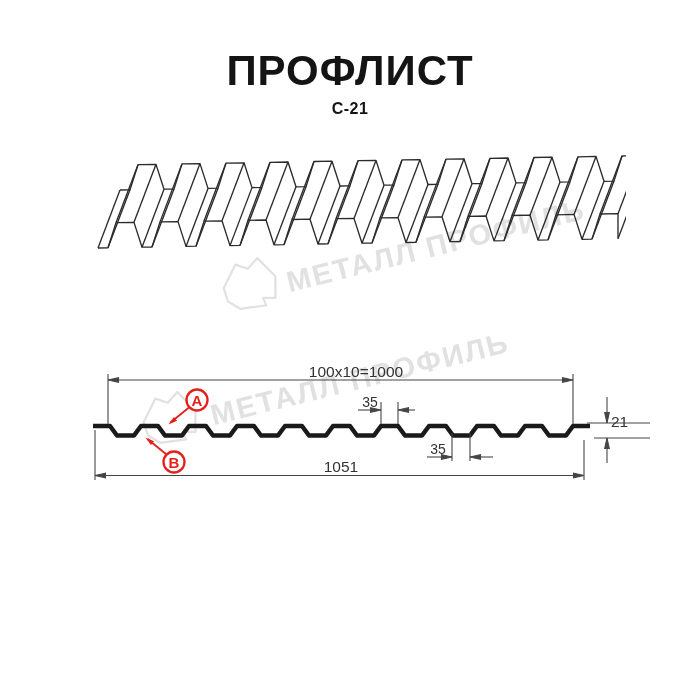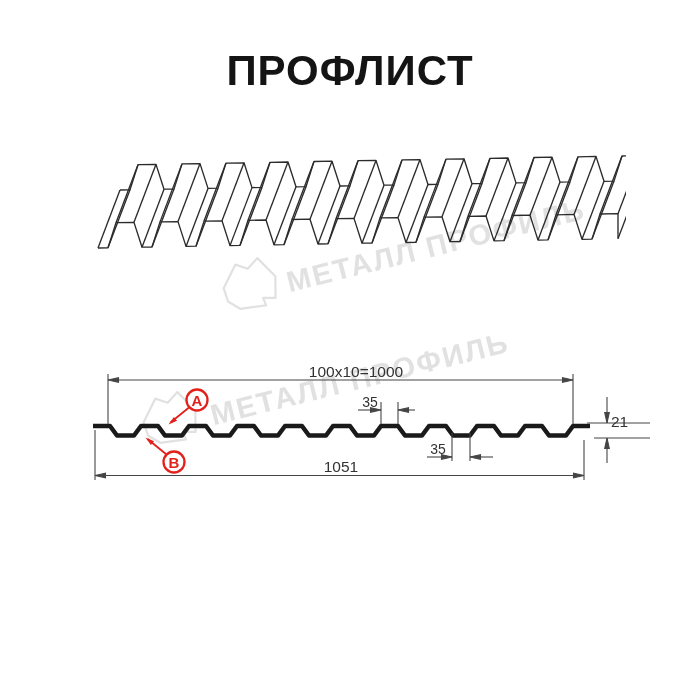--- a/index.html
+++ b/index.html
@@ -30,20 +30,21 @@
   .callout-letter{
     font-family:"Liberation Sans",sans-serif;font-weight:700;font-size:15px;fill:#e3211c;
   }
 </style>
 </head>
 <body>
 
 <div class="page">
 
   <div class="title">ПРОФЛИСТ</div>
+  <div class="subtitle">С-21</div>
 
   <svg class="diagram" width="700" height="700" viewBox="0 0 700 700">
 
     <defs>
       <clipPath id="sheetclip">
           <rect x="86" y="138" width="540" height="136"></rect>
         </clipPath>
     </defs>
 
     <g id="wm">

